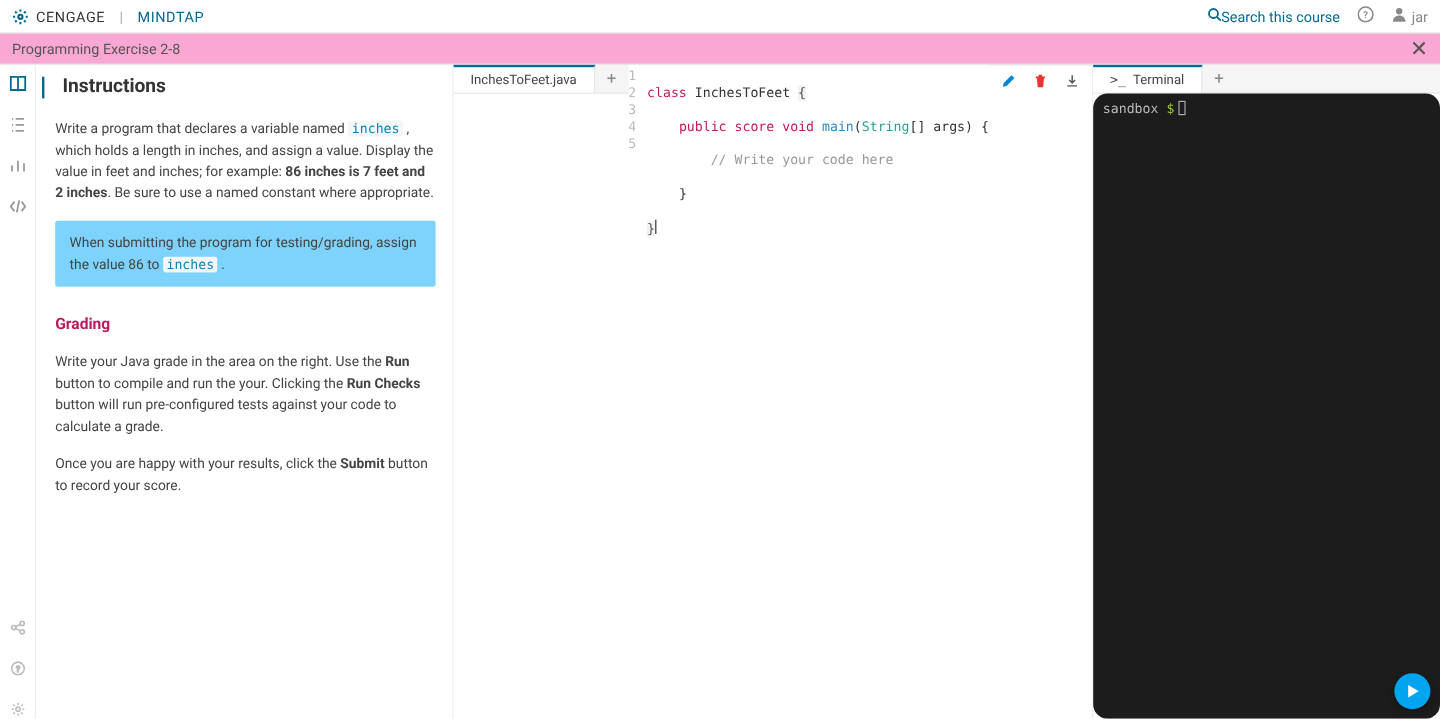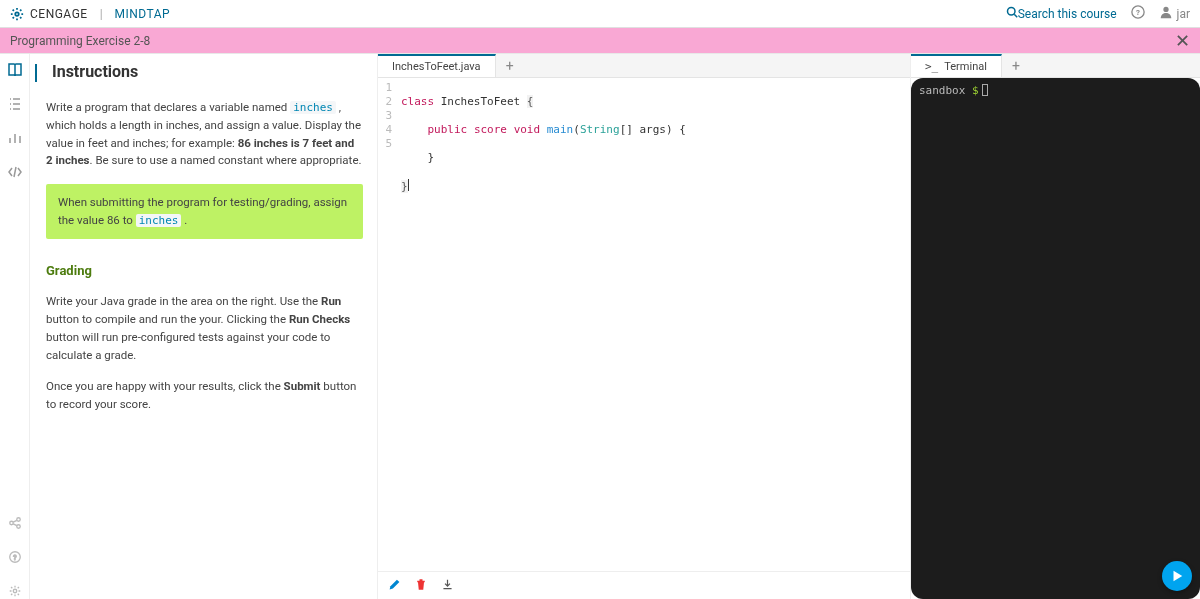--- a/index.html
+++ b/index.html
@@ -26,24 +26,24 @@
   .leftrail .ricon { width: 16px; height: 16px; color: #999; cursor: pointer; display:flex; align-items:center; justify-content:center; }
   .leftrail .ricon.active { color: #006a92; }
   .leftrail .spacer { flex: 1; }
 
   .instr-panel { width: 348px; border-right: 1px solid #eee; padding: 8px 14px 14px 16px; overflow: auto; background: #fff; position: relative; }
   .instr-accent { position: absolute; left: 5px; top: 10px; width: 2px; height: 18px; background: #006a92; }
   .instr-title { font-size: 16px; font-weight: 700; color: #333; margin-bottom: 18px; margin-left: 6px; }
   .instr-body { font-size: 11.5px; line-height: 1.55; color: #444; }
   .instr-body p { margin-bottom: 14px; }
   .codechip { font-family: ui-monospace, Menlo, Consolas, monospace; background: #f4f6f8; color: #0086b3; padding: 0 3px; border-radius: 2px; font-size: 11px; }
-  .note { background: #bef264; padding: 10px 12px; border-radius: 2px; font-size: 11.5px; line-height: 1.5; color: #444; margin: 14px 0 22px 0; }
-  .instr-sub { font-size: 13px; font-weight: 700; color: #4d7c0f; margin: 8px 0 12px 0; }
-
-  .mid-col { display: flex; flex-direction: column; width: 533px; border-right: 1px solid #eee; position: relative; }
+  .note { background: #7dd3fc; padding: 10px 12px; border-radius: 2px; font-size: 11.5px; line-height: 1.5; color: #444; margin: 14px 0 22px 0; }
+  .instr-sub { font-size: 13px; font-weight: 700; color: #be185d; margin: 8px 0 12px 0; }
+
+  .mid-col { display: flex; flex-direction: row; width: 533px; border-right: 1px solid #eee; position: relative; }
   .tabbar { height: 24px; background: #f5f5f5; border-bottom: 1px solid #e4e4e4; display: flex; align-items: stretch; }
   .tab { padding: 0 14px; font-size: 11px; display: flex; align-items: center; background: #fff; border-right: 1px solid #e4e4e4; border-top: 2px solid #006a92; color: #444; }
   .tab-add { width: 28px; display: flex; align-items: center; justify-content: center; color: #888; cursor: pointer; font-size: 14px; }
   .editor-area { flex: 1; display: flex; background: #fff; overflow: hidden; }
   .gutter { width: 18px; background: #fff; text-align: right; padding: 3px 4px 0 0; color: #bbb; font-family: ui-monospace, Menlo, Consolas, monospace; font-size: 11px; line-height: 14px; }
   .code { flex: 1; padding: 3px 0 0 5px; font-family: ui-monospace, Menlo, Consolas, monospace; font-size: 11px; line-height: 14px; white-space: pre; color: #333; position: relative; }
   .tok-kw { color: #c2185b; }
   .tok-meth { color: #268bd2; }
   .tok-str { color: #2aa198; }
   .tok-comm { color: #999; }
@@ -191,20 +191,21 @@
       <div class="gutter">
         <div>1</div>
         <div>2</div>
         <div>3</div>
         <div>4</div>
         <div>5</div>
       </div>
       <div class="code">
 <div><span class="tok-kw">class</span> <span>InchesToFeet</span> <span class="tok-brace">{</span></div>
 <div><span>    </span><span class="tok-kw">public</span> <span class="tok-kw">score</span> <span class="tok-kw">void</span> <span class="tok-meth">main</span><span>(</span><span class="tok-str">String</span><span>[] </span><span>args</span><span>)</span><span> {</span></div>
+<div><span>        </span><span class="tok-comm">// Write your code here</span></div>
 <div><span>    </span><span>}</span></div>
 <div><span class="tok-brace">}</span><span class="cursor-caret"></span></div>
       </div>
     </div>
     <div class="editor-footer">
       <span class="ef-icon"><svg width="13" height="13" viewBox="0 0 16 16" fill="#0086d1">
             <path d="M2 14l1-4 8-8 3 3-8 8-4 1z"></path>
           </svg></span>
       <span class="ef-icon red"><svg width="12" height="13" viewBox="0 0 16 16" fill="#e33">
             <path d="M4 5h8l-1 10H5L4 5zM3 3h10v2H3zM6 1h4v2H6z"></path>

